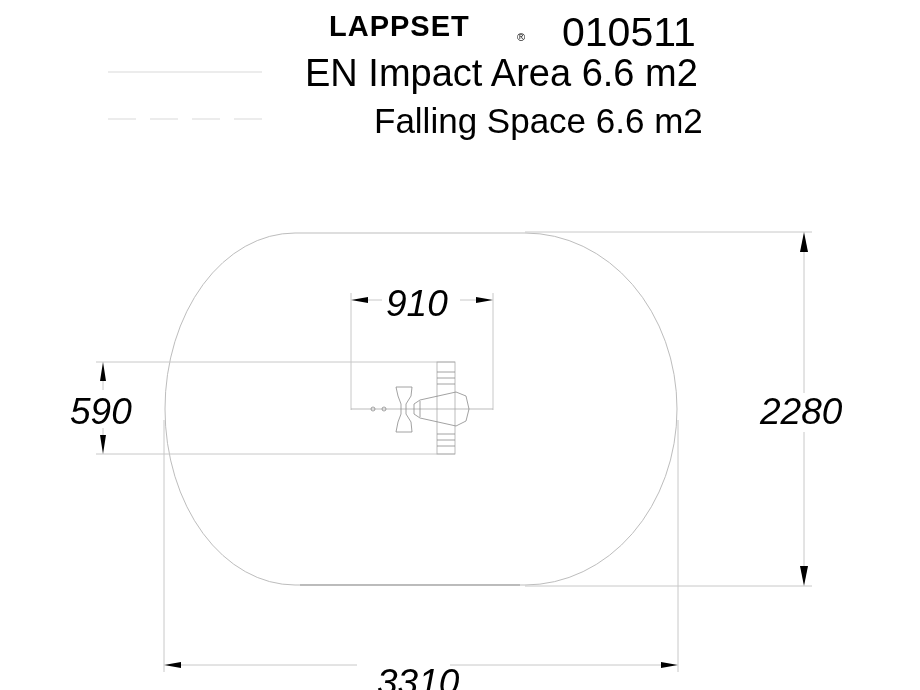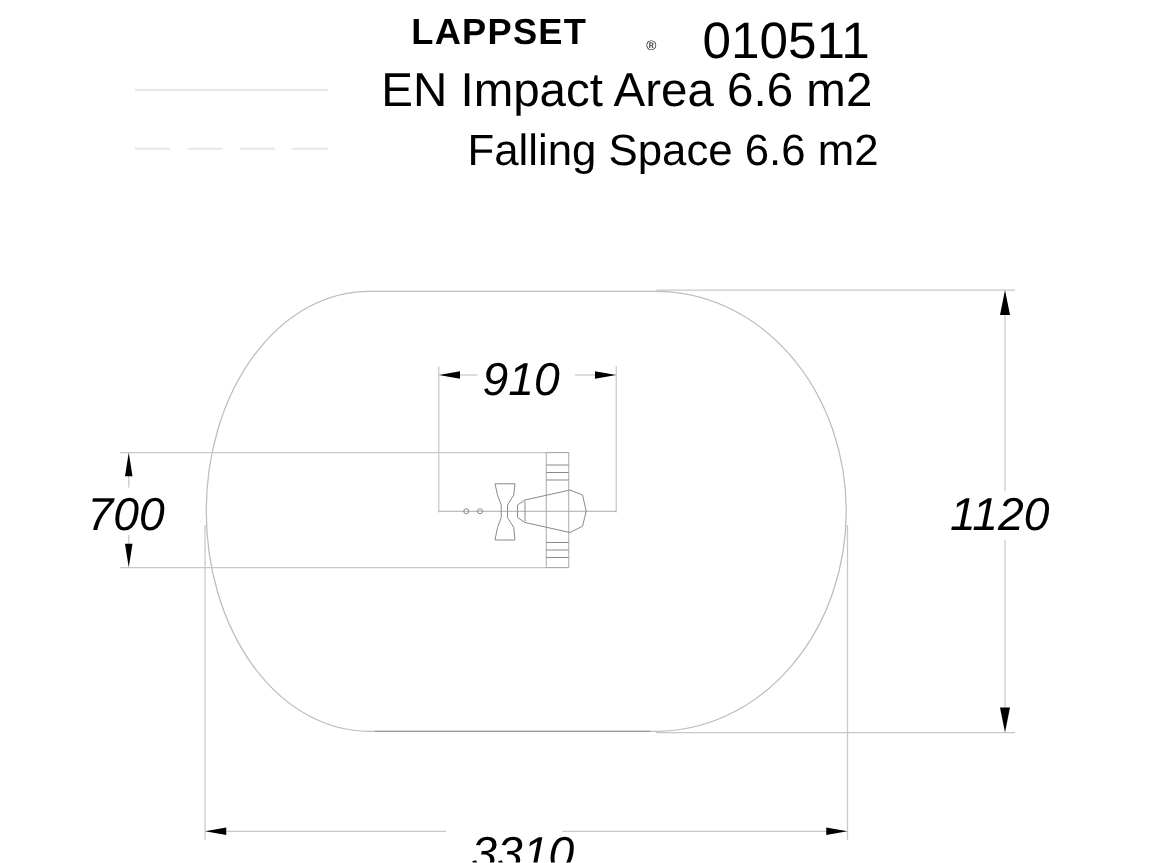--- a/index.html
+++ b/index.html
@@ -76,15 +76,15 @@
     <path d="M396,387 L412,387 L411,396 L406,404 L406,414 L411,422 L412,432 L396,432 L398,422 L401,414 L401,404 L398,396 Z"></path>
 
     <path d="M414,404 L420,400 L456,392 L466,396 L469,409 L466,421 L456,426 L420,418 L414,414 Z"></path>
     <line x1="420" y1="401" x2="420" y2="417"></line>
     <circle cx="373" cy="409" r="2"></circle>
     <circle cx="384" cy="409" r="2"></circle>
   </g>
 </svg>
 
 <div class="dim" id="d910">910</div>
-<div class="dim" id="d590">700</div>
-<div class="dim" id="d2280">1120</div>
+<div class="dim" id="d590">590</div>
+<div class="dim" id="d2280">2280</div>
 <div class="dim" id="d3310">3310</div>
 
 </body></html>

